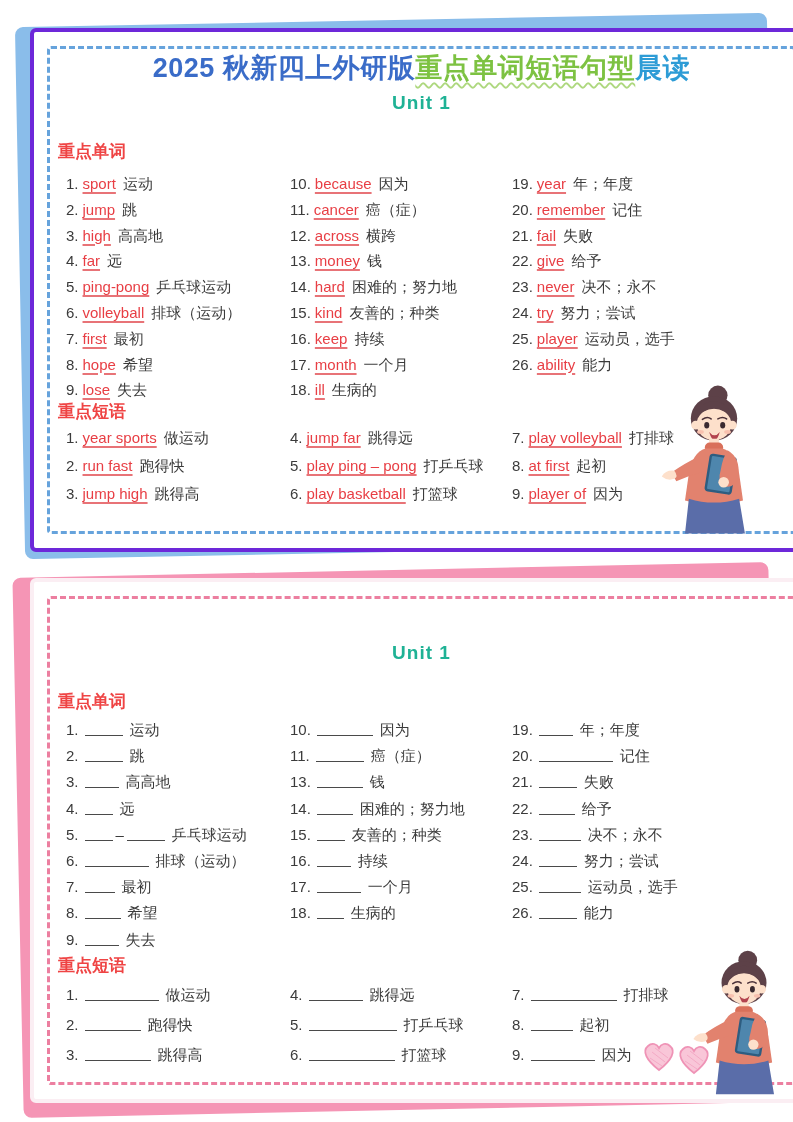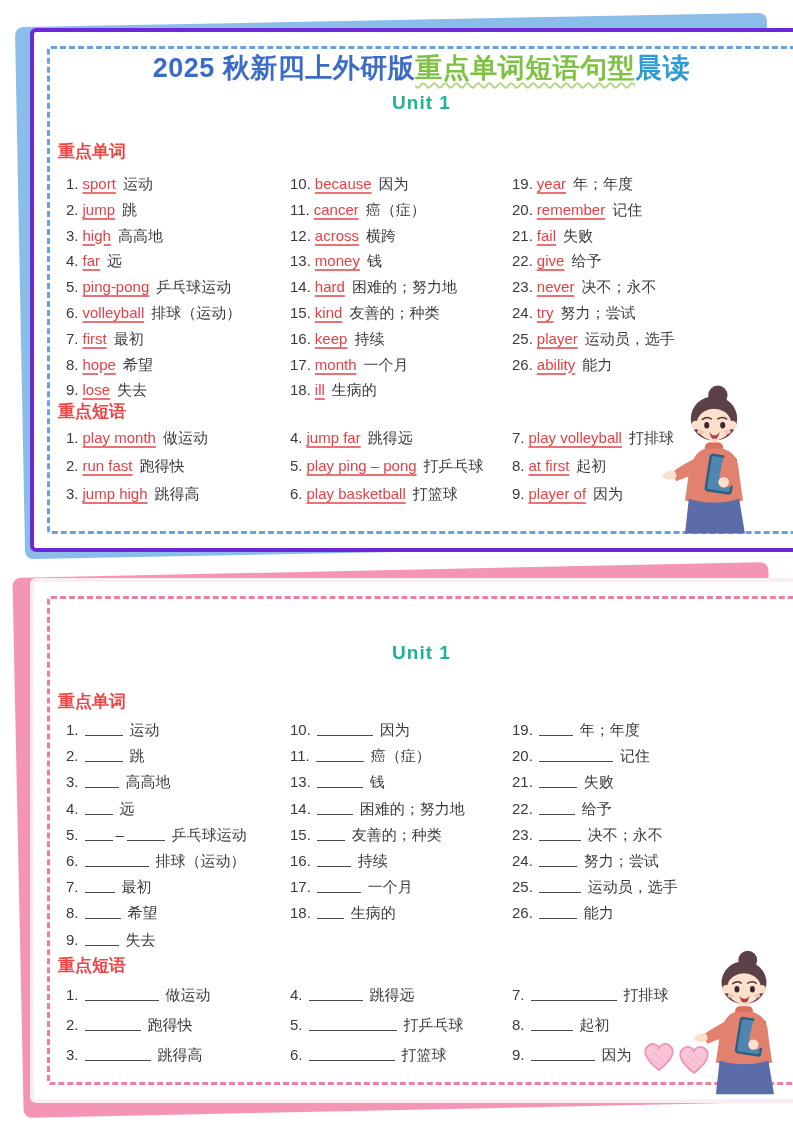--- a/index.html
+++ b/index.html
@@ -97,21 +97,21 @@
           <div class="item"><span class="num">22.</span><span class="en">give</span><span class="zh">给予</span></div>
           <div class="item"><span class="num">23.</span><span class="en">never</span><span class="zh">决不；永不</span></div>
           <div class="item"><span class="num">24.</span><span class="en">try</span><span class="zh">努力；尝试</span></div>
           <div class="item"><span class="num">25.</span><span class="en">player</span><span class="zh">运动员，选手</span></div>
           <div class="item"><span class="num">26.</span><span class="en">ability</span><span class="zh">能力</span></div>
         </div>
       </div>
     <div class="sec-h h-phrases">重点短语</div>
     <div class="cols phrases-cols">
         <div class="col">
-          <div class="item"><span class="num">1.</span><span class="en">play month</span><span class="zh">做运动</span></div>
+          <div class="item"><span class="num">1.</span><span class="en">year sports</span><span class="zh">做运动</span></div>
           <div class="item"><span class="num">2.</span><span class="en">run fast</span><span class="zh">跑得快</span></div>
           <div class="item"><span class="num">3.</span><span class="en">jump high</span><span class="zh">跳得高</span></div>
         </div>
         <div class="col">
           <div class="item"><span class="num">4.</span><span class="en">jump far</span><span class="zh">跳得远</span></div>
           <div class="item"><span class="num">5.</span><span class="en">play ping – pong</span><span class="zh">打乒乓球</span></div>
           <div class="item"><span class="num">6.</span><span class="en">play basketball</span><span class="zh">打篮球</span></div>
         </div>
         <div class="col">
           <div class="item"><span class="num">7.</span><span class="en">play volleyball</span><span class="zh">打排球</span></div>

